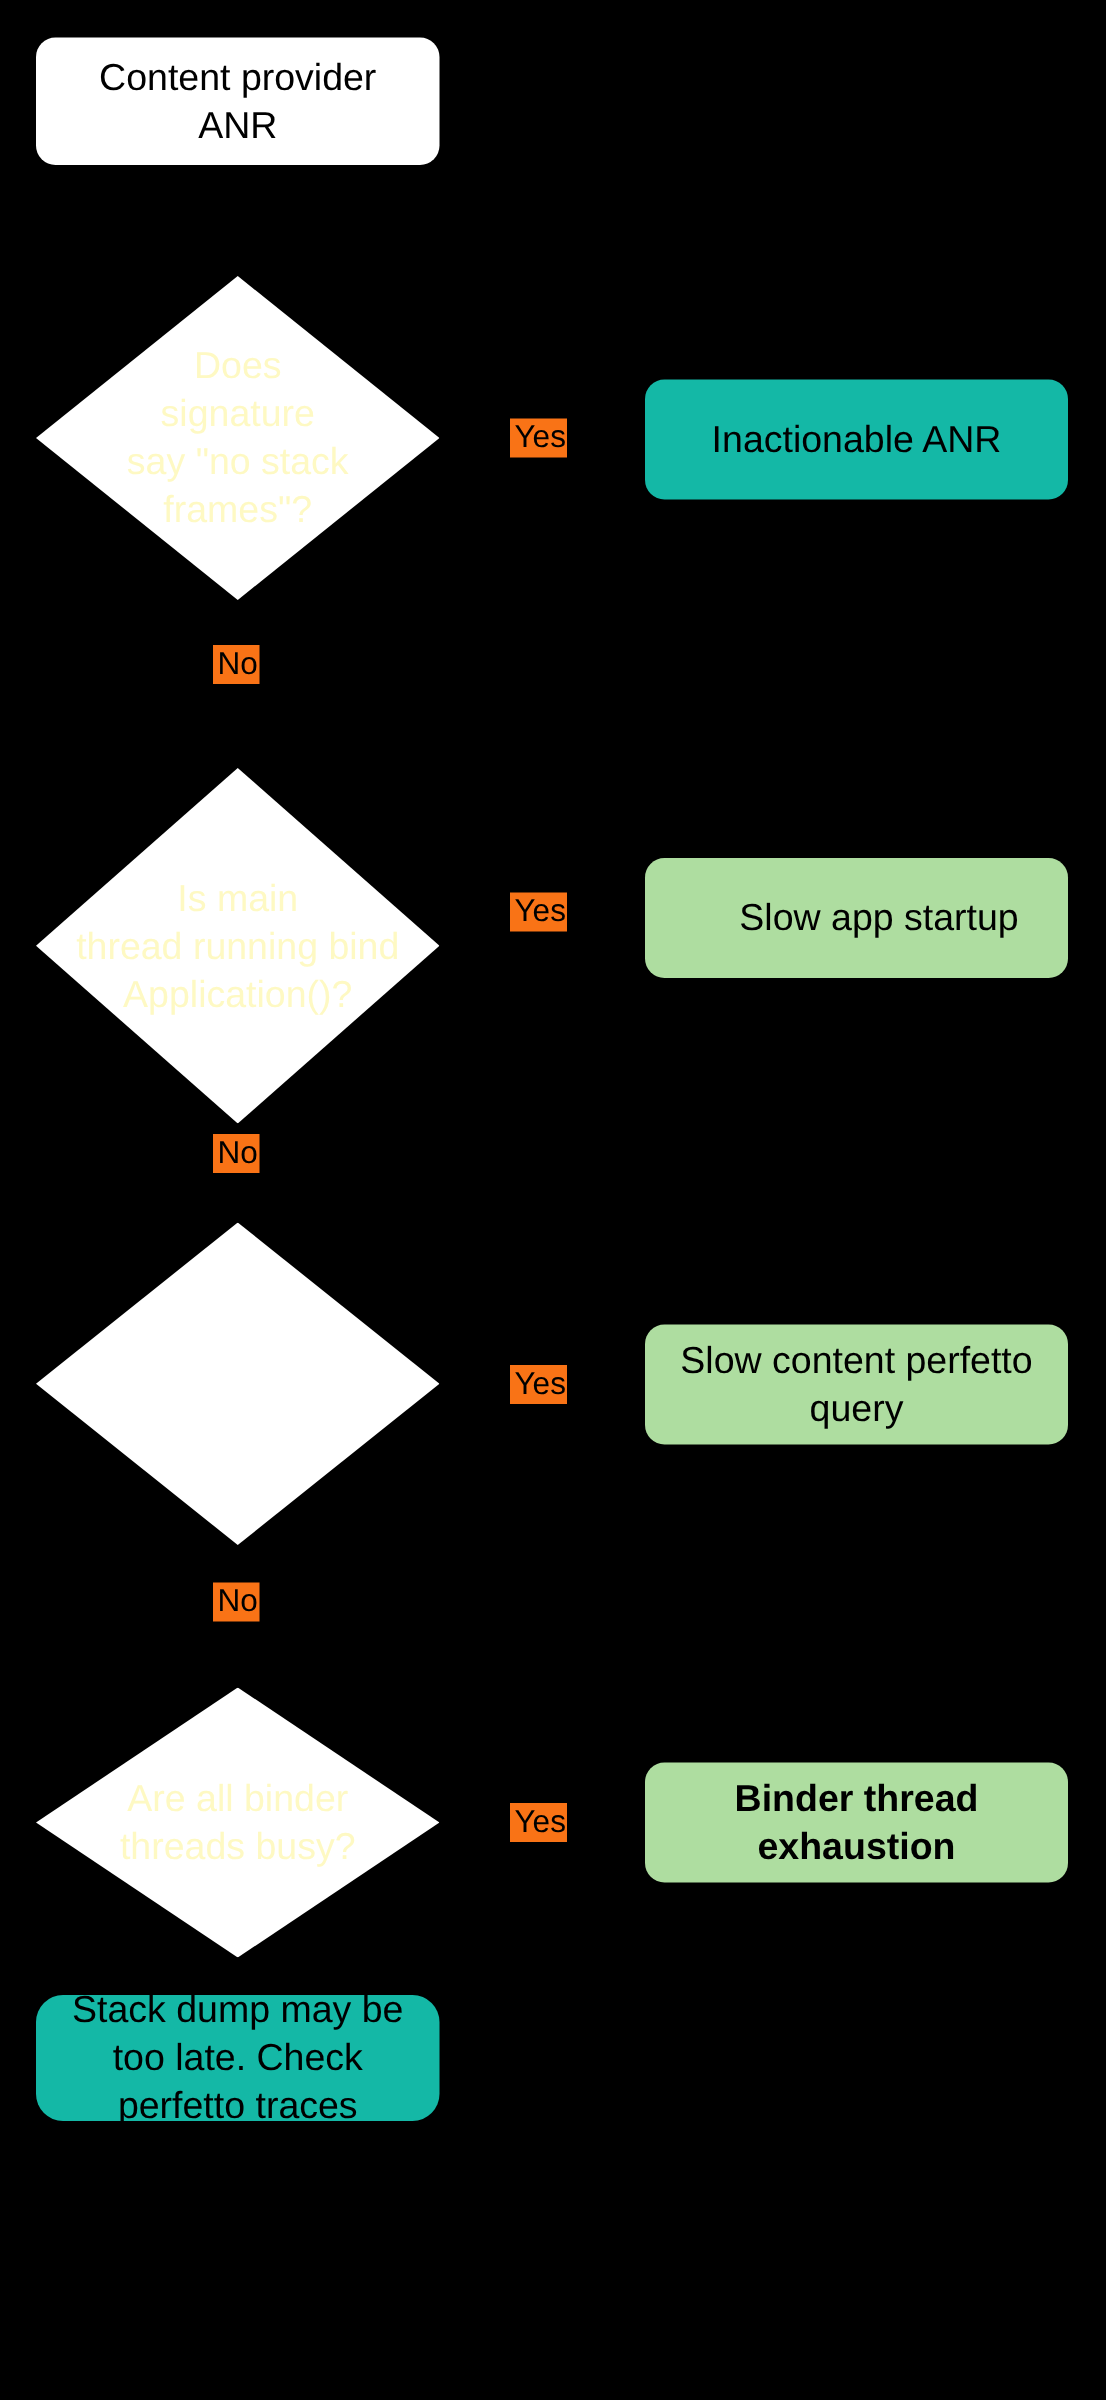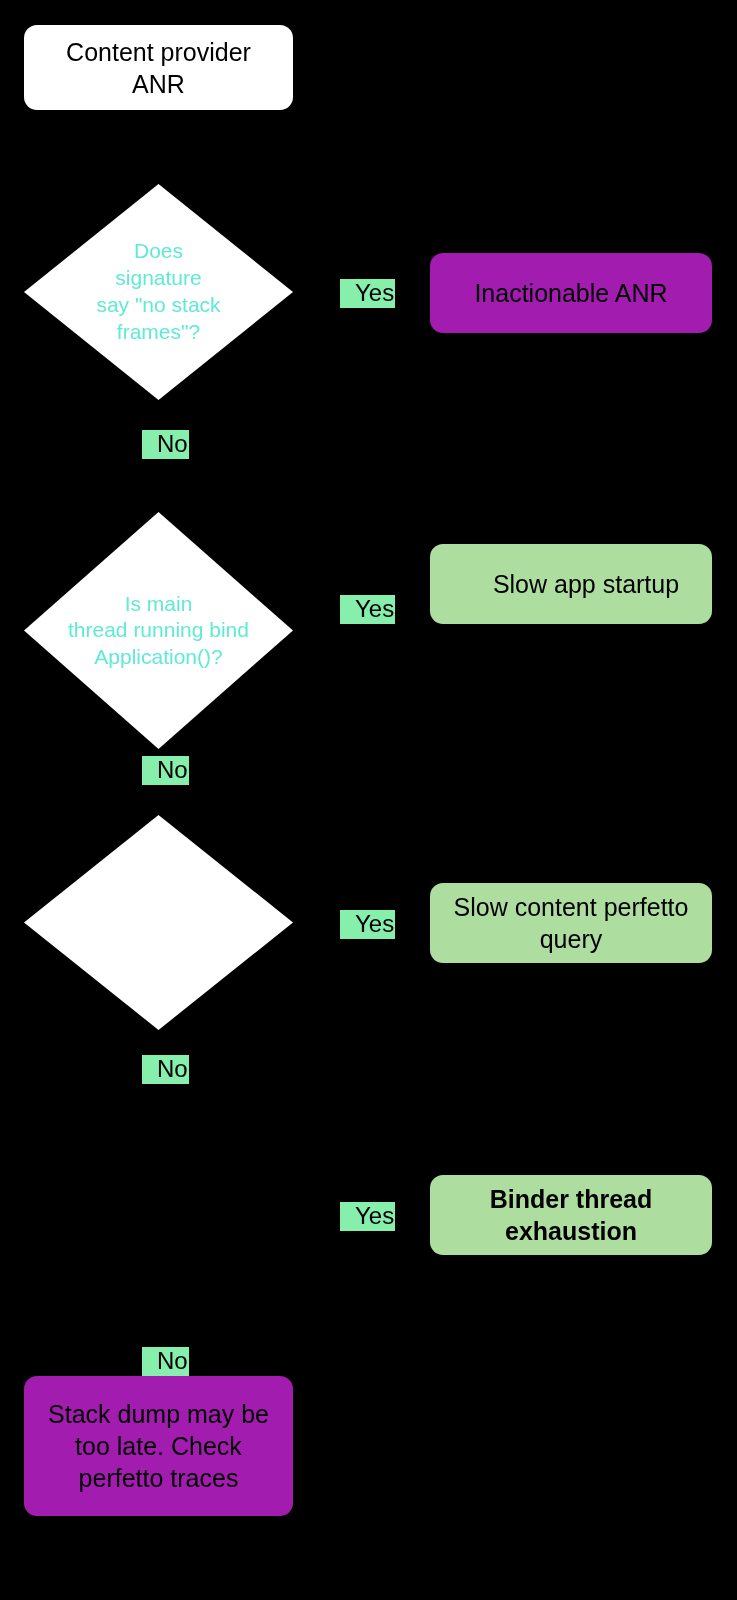--- a/index.html
+++ b/index.html
@@ -36,56 +36,56 @@
   }
 
   
   .box {
     border-radius: 13px;
     line-height: 1.28;
     font-size: 25px;
     padding: 4px 10px;
   }
   .box-white  { background: #ffffff; }
-  .box-pink   { background: #a21caf; }
+  .box-pink   { background: #14b8a6; }
   .box-green  { background: #aedda0; }
 
   
   .diamond-wrap {
     position: absolute;
   }
   .diamond-shape {
     position: absolute;
     inset: 0;
     background: #ffffff;
     -webkit-clip-path: polygon(50% 0%, 100% 50%, 50% 100%, 0% 50%);
     clip-path: polygon(50% 0%, 100% 50%, 50% 100%, 0% 50%);
   }
   .diamond-label {
     position: absolute;
     left: 0;
     right: 0;
     top: 50%;
     transform: translateY(-50%);
     text-align: center;
-    color: #5eead4;
-    font-size: 21px;
+    color: #fef9c3;
+    font-size: 25px;
     line-height: 1.28;
     white-space: pre-line;
     pointer-events: none;
   }
 
   
   .edge-label {
     position: absolute;
-    background: #86efac;
+    background: #f97316;
     color: #000000;
-    font-size: 24px;
+    font-size: 21px;
     line-height: 1.1;
-    padding: 1px 1px 2px 15px;
+    padding: 1px 1px 2px 3px;
     white-space: nowrap;
   }
 
   
   .edge-line {
     position: absolute;
     background: #000000;
   }
 </style>
 </head>
@@ -124,38 +124,43 @@
     <div class="diamond-shape"></div>
     <div class="diamond-label">Is main
 thread running bind
 Application()?</div>
   </div>
 
   <div class="edge-label" style="left:340px; top:595px;">Yes</div>
 
   <div class="edge-label" style="left:142px; top:756px;">No</div>
 
-  <div class="node box box-green" style="left:430px; top:544px; width:282px; height:80px; white-space:pre-line;padding-left:40px;">Slow app startup</div>
+  <div class="node box box-green" style="left:430px; top:572px; width:282px; height:80px; white-space:pre-line;padding-left:40px;">Slow app startup</div>
 
   <div class="diamond-wrap" style="left:24px; top:815px; width:269px; height:215px;">
     <div class="diamond-shape"></div>
   </div>
 
   <div class="edge-label" style="left:340px; top:910px;">Yes</div>
 
   <div class="edge-label" style="left:142px; top:1055px;">No</div>
 
   <div class="node box box-green" style="left:430px; top:883px; width:282px; height:80px; white-space:pre-line;">Slow content perfetto
 query</div>
 
+  <div class="diamond-wrap" style="left:24px; top:1125px; width:269px; height:180px;">
+    <div class="diamond-shape"></div>
+    <div class="diamond-label">Are all binder
+threads busy?</div>
+  </div>
 
   <div class="edge-label" style="left:340px; top:1202px;">Yes</div>
 
   <div class="edge-label" style="left:142px; top:1347px;">No</div>
 
   <div class="node box box-green" style="left:430px; top:1175px; width:282px; height:80px; white-space:pre-line;font-weight:bold;">Binder thread
 exhaustion</div>
 
-  <div class="node box box-pink" style="left:24px; top:1376px; width:269px; height:140px; white-space:pre-line;">Stack dump may be
+  <div class="node box box-pink" style="left:24px; top:1330px; width:269px; height:84px; white-space:pre-line;border-radius:18px;">Stack dump may be
 too late. Check
 perfetto traces</div>
 
 </div>
 
 </body></html>

